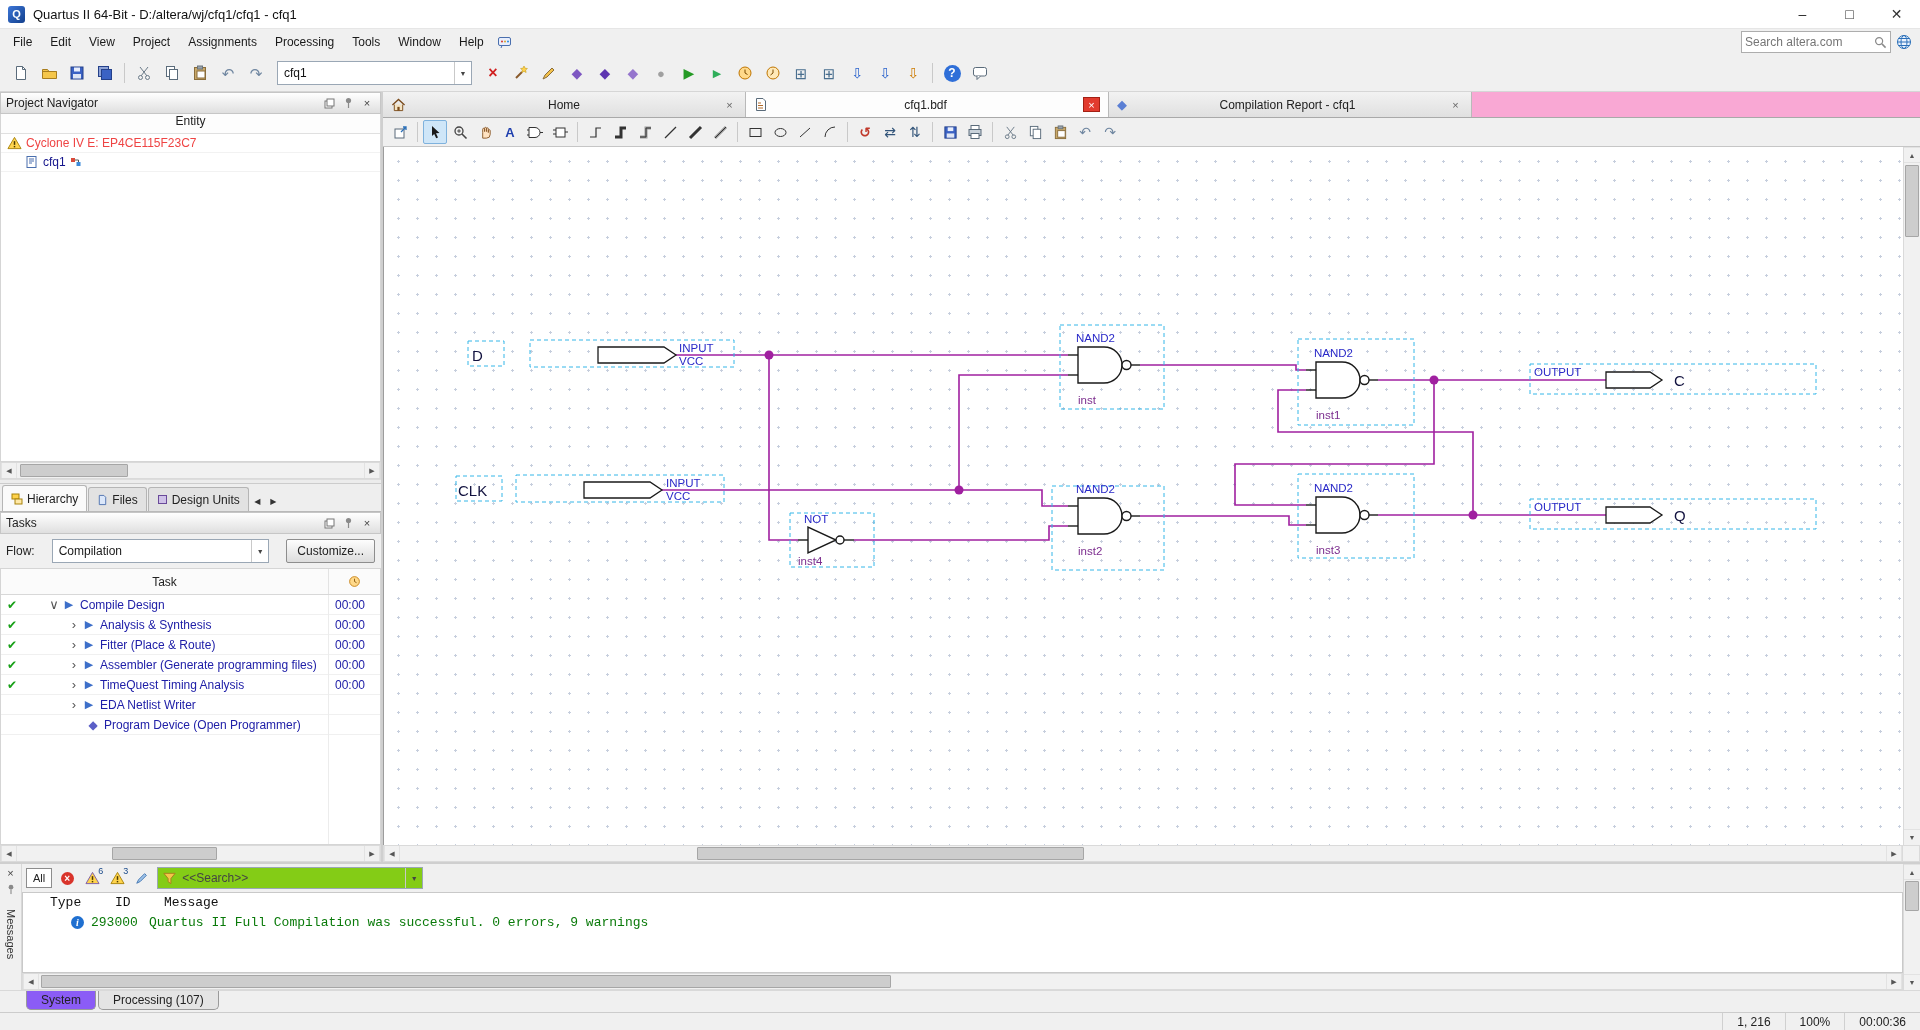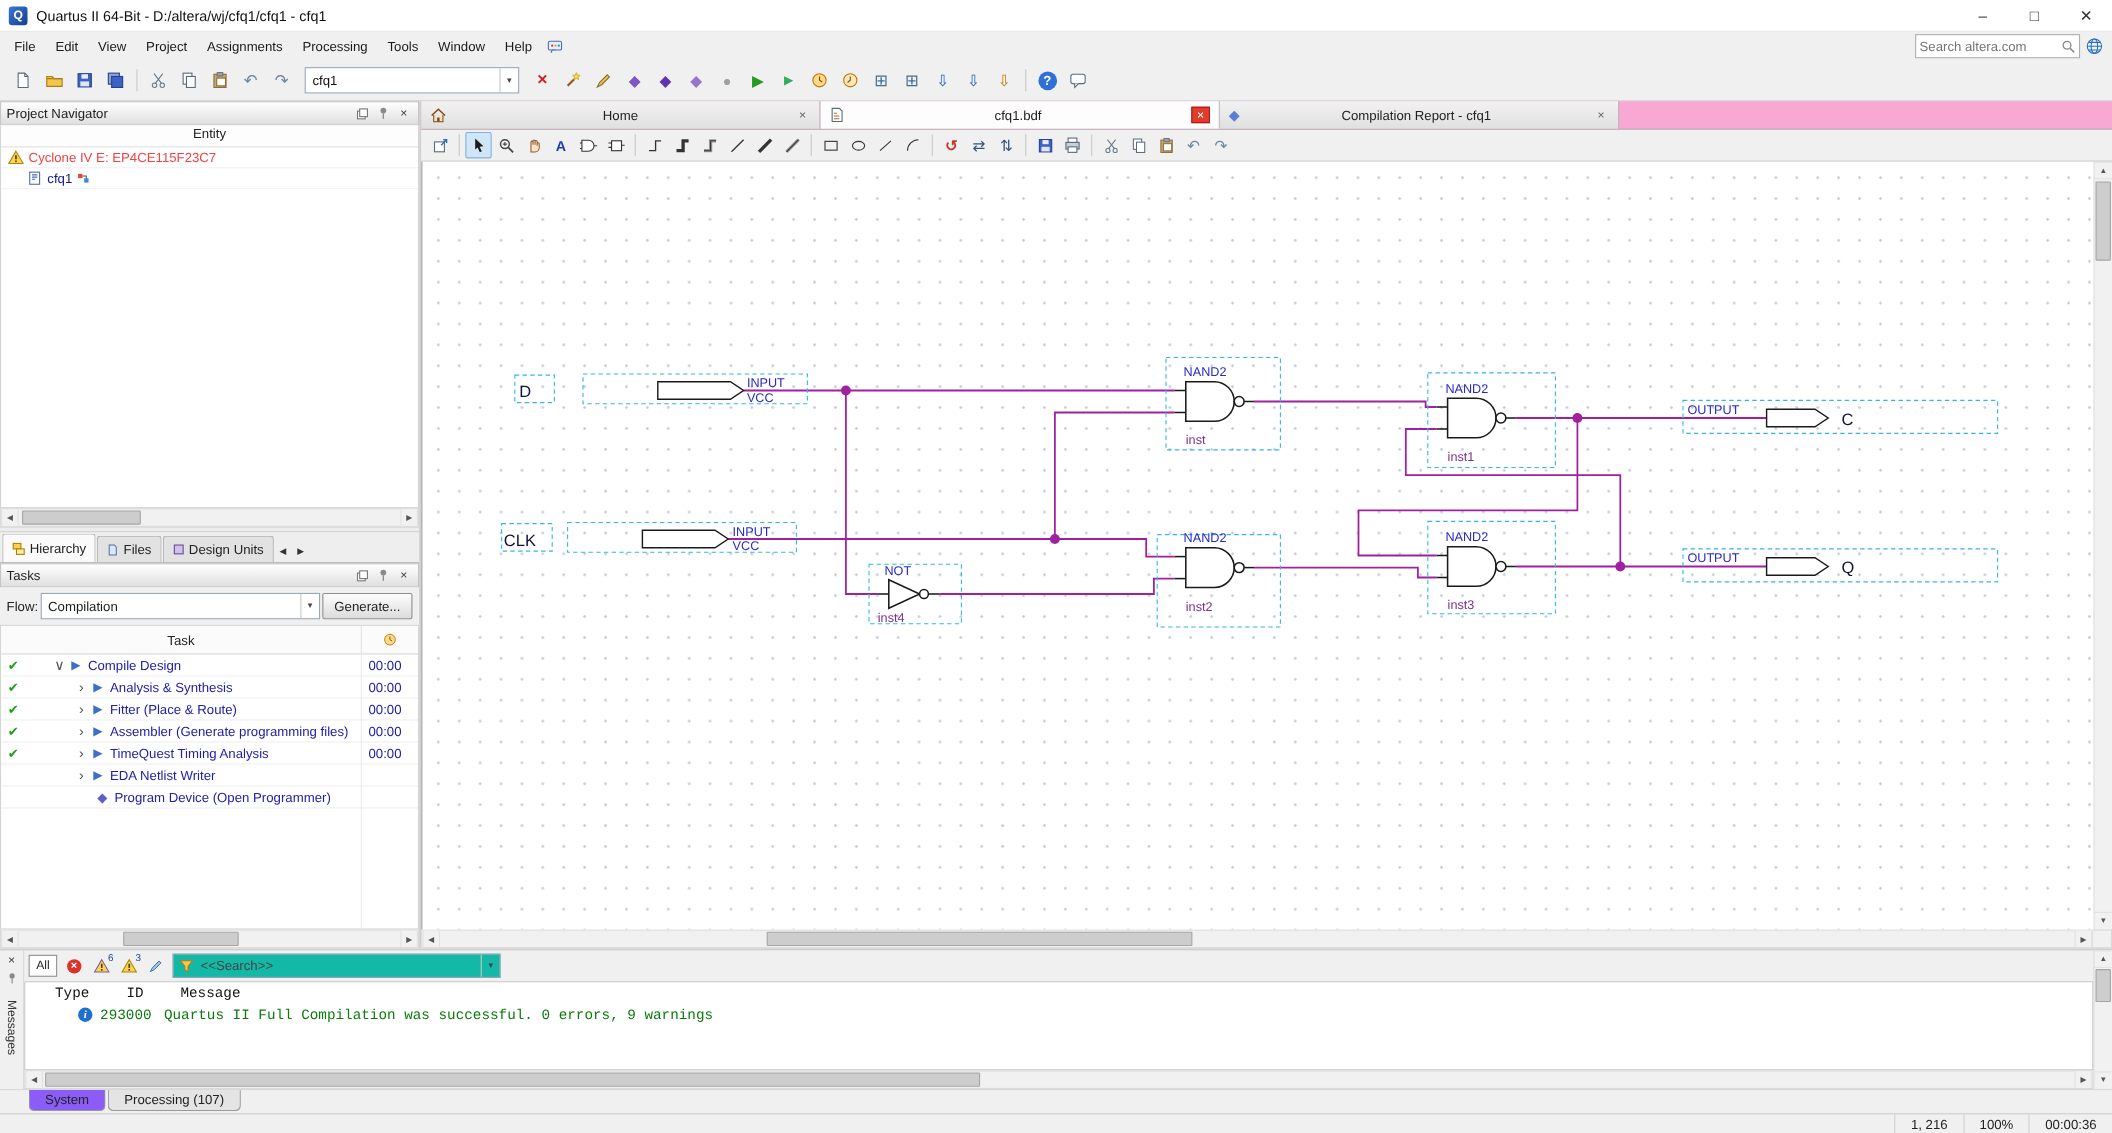--- a/index.html
+++ b/index.html
@@ -44,21 +44,21 @@
 .tree-label.dev{color:#ef4444}
 .hscroll{height:17px;background:#f1f1f1;border:1px solid #dadada;display:flex;align-items:stretch}
 .sb-btn{width:16px;display:flex;align-items:center;justify-content:center;font-size:7px;color:#555;background:#f1f1f1;border-right:1px solid #e2e2e2;border-left:1px solid #e2e2e2}
 .sb-track{flex:1;position:relative}
 .sb-thumb{position:absolute;top:1px;bottom:1px;background:#cdcdcd;border:1px solid #a6a6a6;border-radius:1px}
 .splitter{height:5px;background:#ececec;border-top:1px solid #ddd;border-bottom:1px solid #ccc}
 .nav-tabs{height:28px;display:flex;align-items:flex-end;padding:2px 2px 0 2px;border-bottom:1px solid #b9b9b9;background:#eee;gap:1px}
 .nav-tab{height:24px;display:flex;align-items:center;gap:4px;padding:0 8px;border:1px solid #b5b5b5;border-bottom:none;border-radius:3px 3px 0 0;background:#e2e2e2;color:#222;white-space:nowrap}
 .nav-tab.active{background:#fafafa;height:26px}
 .nav-tab-arrow{width:15px;height:20px;display:flex;align-items:center;justify-content:center;font-size:8px;color:#333}
-.flow-row{height:34px;display:flex;align-items:center;gap:2px;padding:0 6px;background:#f0f0f0}
+.flow-row{height:34px;display:flex;align-items:center;gap:17px;padding:0 6px;background:#f0f0f0}
 .flow-label{color:#222}
 .flow-select{flex:1;height:24px;background:#fff;border:1px solid #9aa7b5;display:flex;align-items:center;padding-left:6px}
 .flow-select span:first-child{flex:1}
 .customize-btn{height:24px;padding:0 10px;background:linear-gradient(#fdfdfd,#dcdcdc);border:1px solid #8d8d8d;border-radius:2px;font-family:inherit;font-size:12px;color:#222}
 .task-table{flex:1;display:flex;flex-direction:column;background:#fff;border:1px solid #d5d5d5;overflow:hidden}
 .task-thead{height:26px;background:#fbfbfb;border-bottom:1px solid #d8d8d8;display:flex;align-items:center}
 .th-task{flex:1;text-align:center;color:#222}
 .th-time{width:52px;border-left:1px solid #e3e3e3;height:100%;display:flex;align-items:center;justify-content:center}
 .task-rows{flex:1;position:relative}
 .task-rows::after{content:"";position:absolute;top:0;bottom:0;right:51px;width:1px;background:#ececec}
@@ -102,21 +102,21 @@
 
 .messages{height:128px;display:flex;border-top:2px solid #cfcfcf;background:#f0f0f0}
 .msg-side{width:22px;border-right:1px solid #d8d8d8;display:flex;flex-direction:column;align-items:center;padding-top:1px;gap:2px}
 .msg-side-label{writing-mode:vertical-rl;font-size:11px;color:#333;margin-top:10px}
 .msg-center{flex:1;display:flex;flex-direction:column;min-width:0}
 .msg-toolbar{height:28px;display:flex;align-items:center;gap:5px;padding:2px 4px}
 .all-btn{height:20px;padding:0 6px;background:#fff;border:1px solid #8d8d8d;font-family:inherit;font-size:11px;color:#222}
 .mt-icon{position:relative;width:20px;height:20px;display:flex;align-items:center;justify-content:center}
 .mt-badge{position:absolute;top:-2px;right:-1px;font-size:9px;color:#1a4a8a}
 .err-circle{width:13px;height:13px;border-radius:50%;background:#d9342b;color:#fff;font-size:10px;font-weight:bold;display:flex;align-items:center;justify-content:center}
-.msg-search{width:298px;height:22px;background:#14b8a6;border:1px solid #9aa7b5;display:flex;align-items:center;gap:5px;padding-left:4px}
+.msg-search{width:266px;height:22px;background:#84cc16;border:1px solid #9aa7b5;display:flex;align-items:center;gap:5px;padding-left:4px}
 .msg-search-text{flex:1;color:#444}
 .msg-table{flex:1;background:#fff;border:1px solid #c9c9c9;font-family:"Liberation Mono","DejaVu Sans Mono",monospace;font-size:13px;position:relative;overflow:hidden}
 .msg-thead{height:20px;position:relative;color:#111}
 .mc-type{position:absolute;left:27px;top:2px}
 .mc-id{position:absolute;left:92px;top:2px}
 .mc-msg{position:absolute;left:141px;top:2px}
 .msg-row{height:20px;position:relative}
 .info-circle{position:absolute;left:48px;top:3px;width:13px;height:13px;border-radius:50%;background:#1f6fd0;color:#fff;font-size:10px;font-style:italic;font-weight:bold;display:flex;align-items:center;justify-content:center;font-family:"Liberation Serif",serif}
 .m-id{position:absolute;left:68px;top:2px;color:#0a7a0a}
 .m-text{position:absolute;left:126px;top:2px;color:#0a7a0a;white-space:nowrap}
@@ -411,21 +411,21 @@
           </svg>
         </span>
       <span class="ph-btn">×</span>
     </div>
     <div class="flow-row">
       <span class="flow-label">Flow:</span>
       <div class="flow-select">
         <span>Compilation</span>
         <span class="dd-arrow">▼</span>
       </div>
-      <button class="customize-btn">Generate...</button>
+      <button class="customize-btn">Customize...</button>
     </div>
     <div class="task-table">
       <div class="task-thead">
         <span class="th-task">Task</span>
         <span class="th-time">
             <svg width="13" height="13" viewBox="0 0 16 16">
               <circle cx="8" cy="8" r="6" fill="#ffd98a" stroke="#c07500"></circle>
               <path d="M8,4.5 V8 L10.5,9.5" stroke="#7a4a00" fill="none"></path>
             </svg>
           </span>

